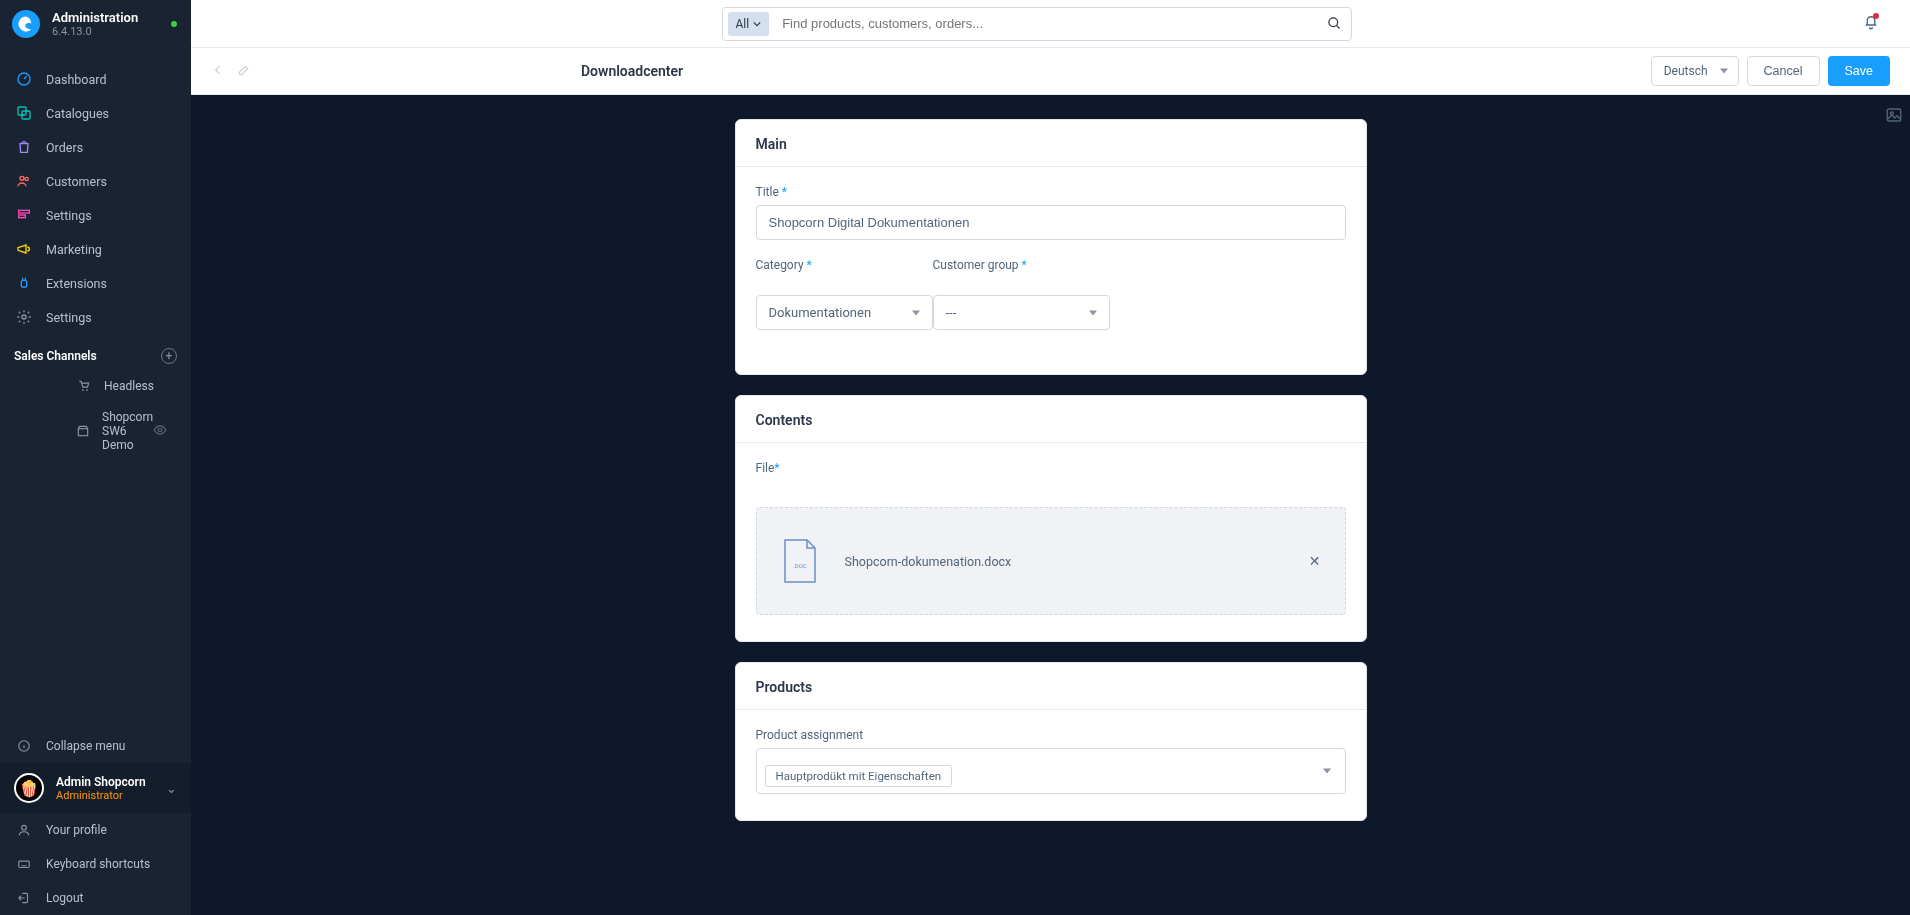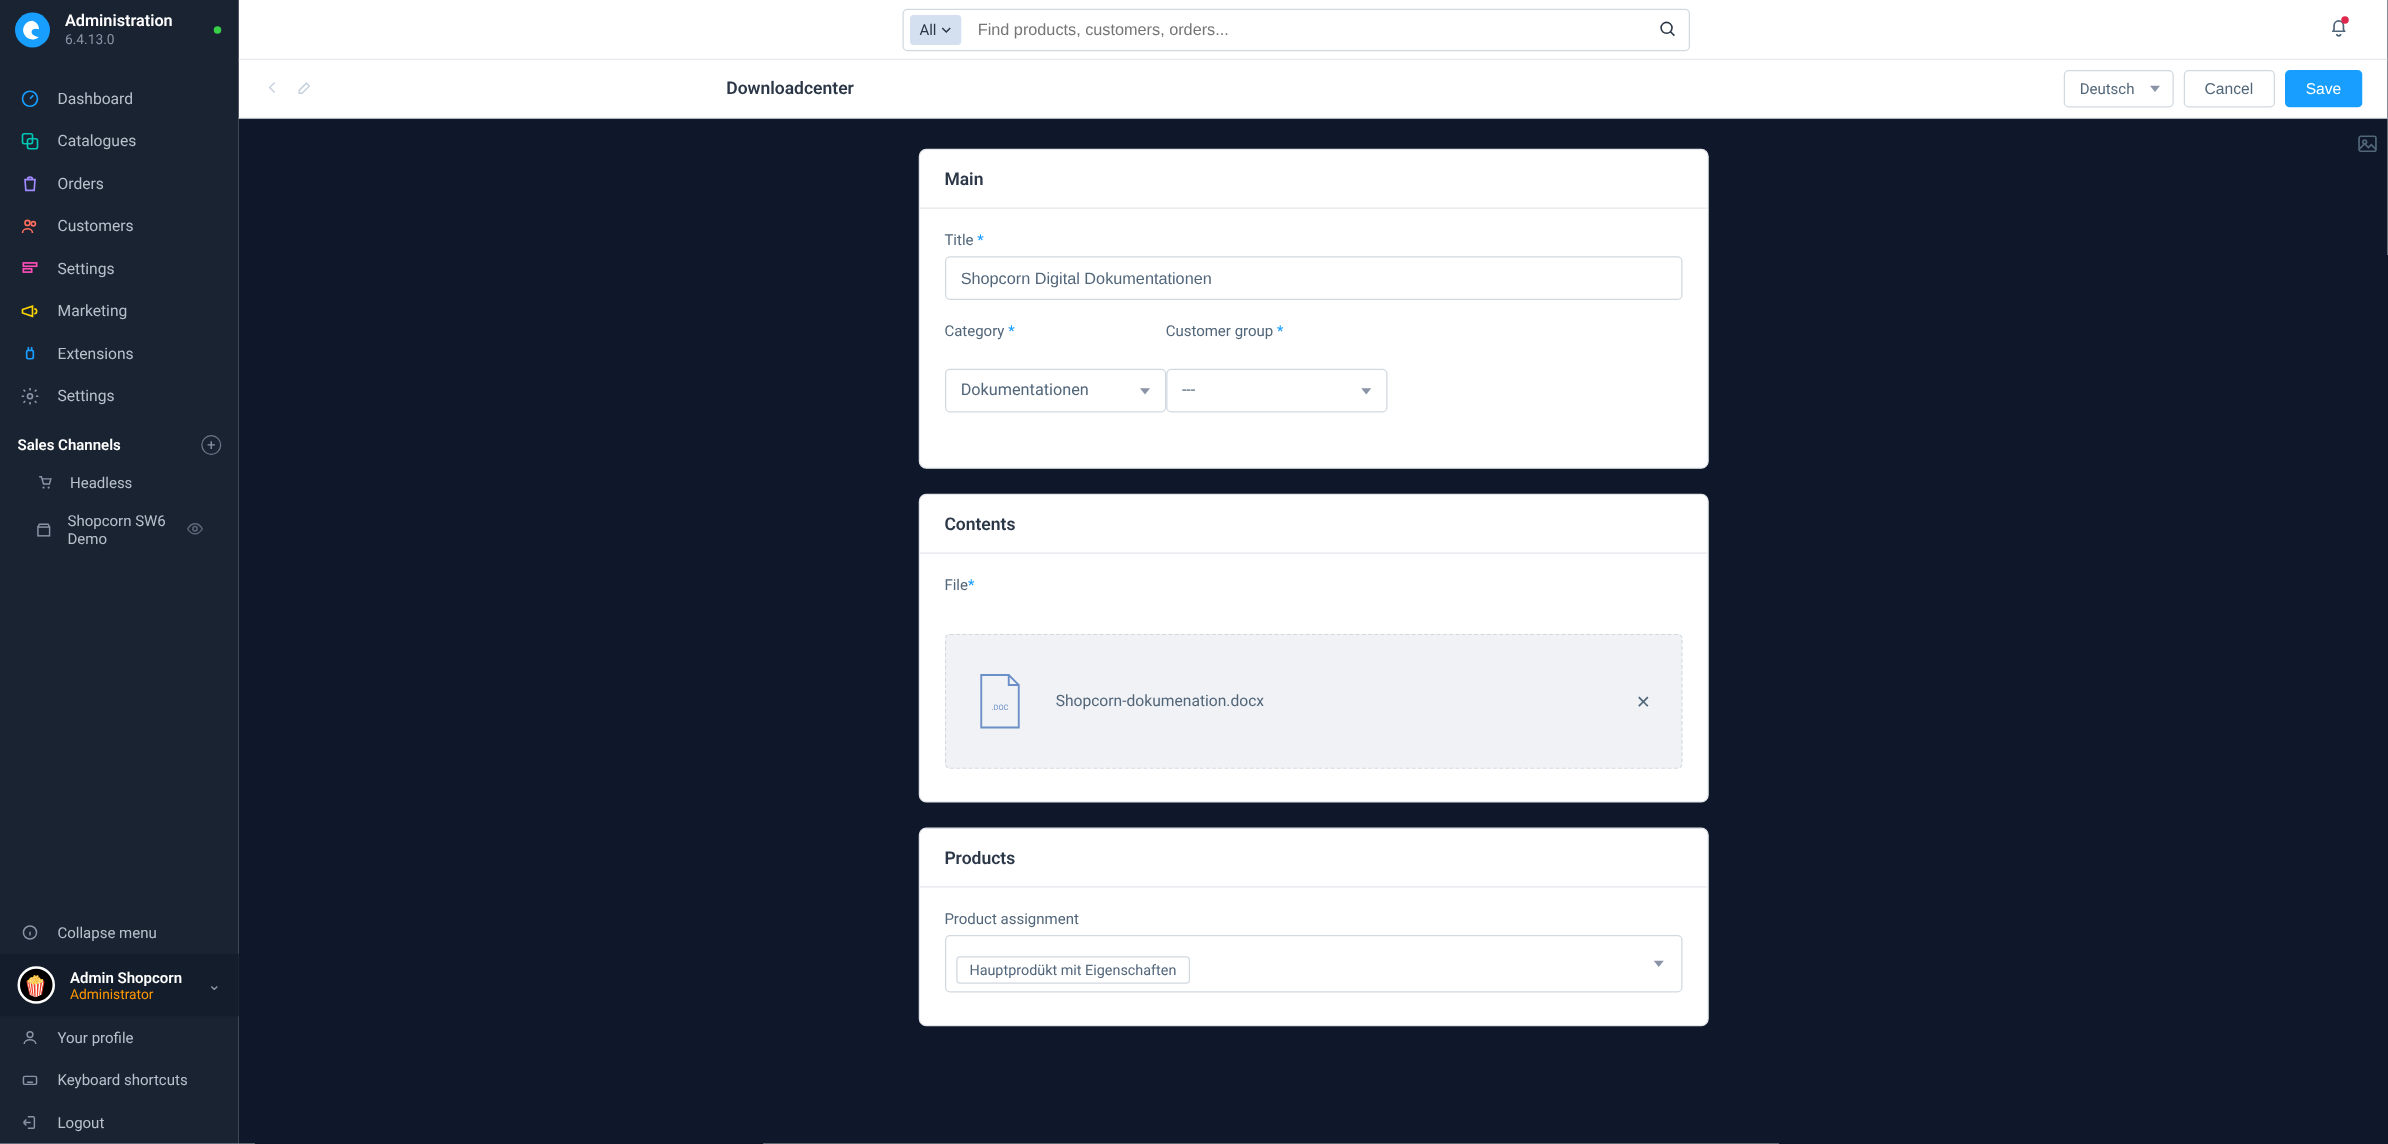--- a/index.html
+++ b/index.html
@@ -16,21 +16,21 @@
 .status-dot { width: 6px; height: 6px; background: #37d046; border-radius: 50%; position: absolute; right: 14px; }
 
 .nav-list { list-style: none; padding: 14px 0 0; }
 .nav-item { display: flex; align-items: center; padding: 9px 16px; cursor: pointer; font-size: 12.5px; }
 .nav-icon { width: 16px; height: 16px; margin-right: 14px; display: flex; align-items: center; justify-content: center; }
 
 .nav-section { padding: 14px 14px 6px; display: flex; justify-content: space-between; align-items: center; }
 .nav-section-title { color: #fff; font-size: 12px; font-weight: 600; }
 .add-channel { width: 16px; height: 16px; border: 1px solid #6b7688; border-radius: 50%; display: flex; align-items: center; justify-content: center; cursor: pointer; font-size: 12px; color: #8a94a6; }
 
-.sales-item { display: flex; align-items: center; padding: 8px 28px; cursor: pointer; font-size: 12px; }
+.sales-item { display: flex; align-items: center; padding: 8px 28px; cursor: pointer; font-size: 12px; margin-left: 48px; }
 .sales-item .nav-icon { margin-right: 12px; }
 .eye-icon { margin-left: auto; opacity: 0.6; }
 
 .sidebar-bottom { margin-top: auto; }
 .bottom-item { display: flex; align-items: center; padding: 9px 16px; cursor: pointer; font-size: 12px; }
 
 .user-block { background: #141d2b; padding: 10px 14px; display: flex; align-items: center; cursor: pointer; }
 .user-avatar { width: 30px; height: 30px; border-radius: 50%; background: #000; border: 2px solid #fff; margin-right: 12px; display: flex; align-items: center; justify-content: center; font-size: 16px; }
 .user-info { display: flex; flex-direction: column; flex: 1; }
 .user-name { color: #fff; font-size: 12px; font-weight: 600; }

